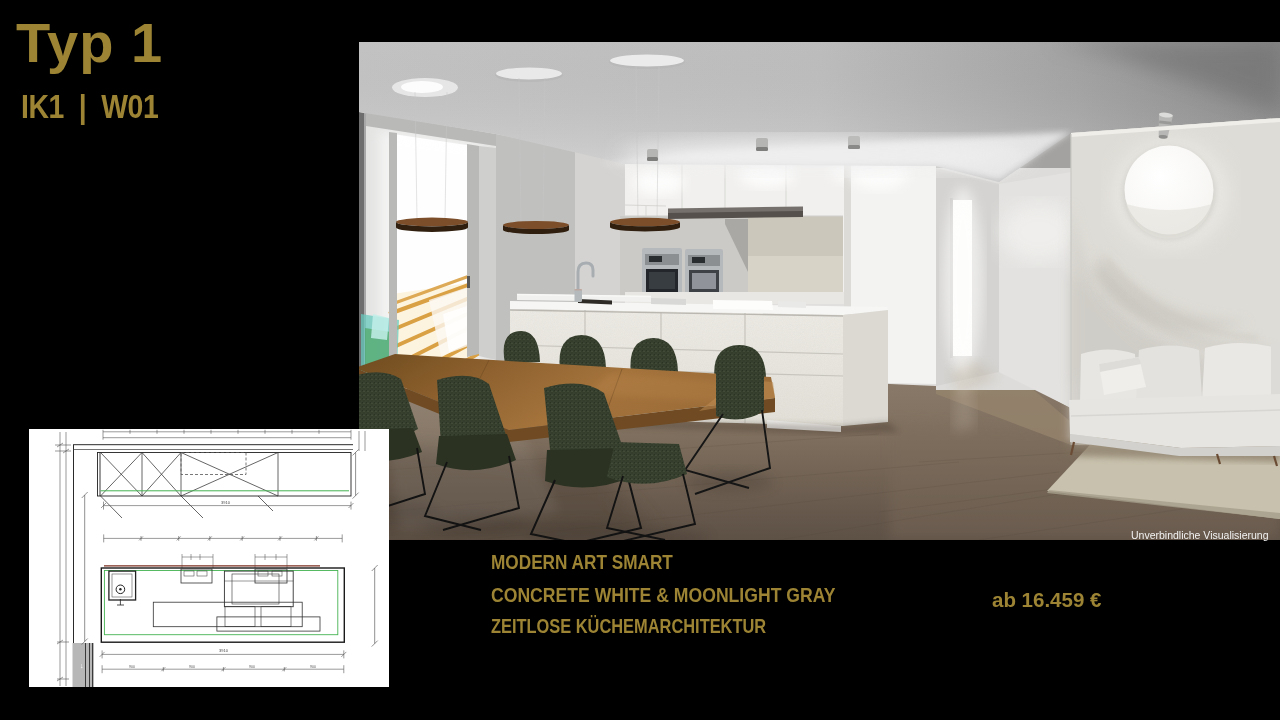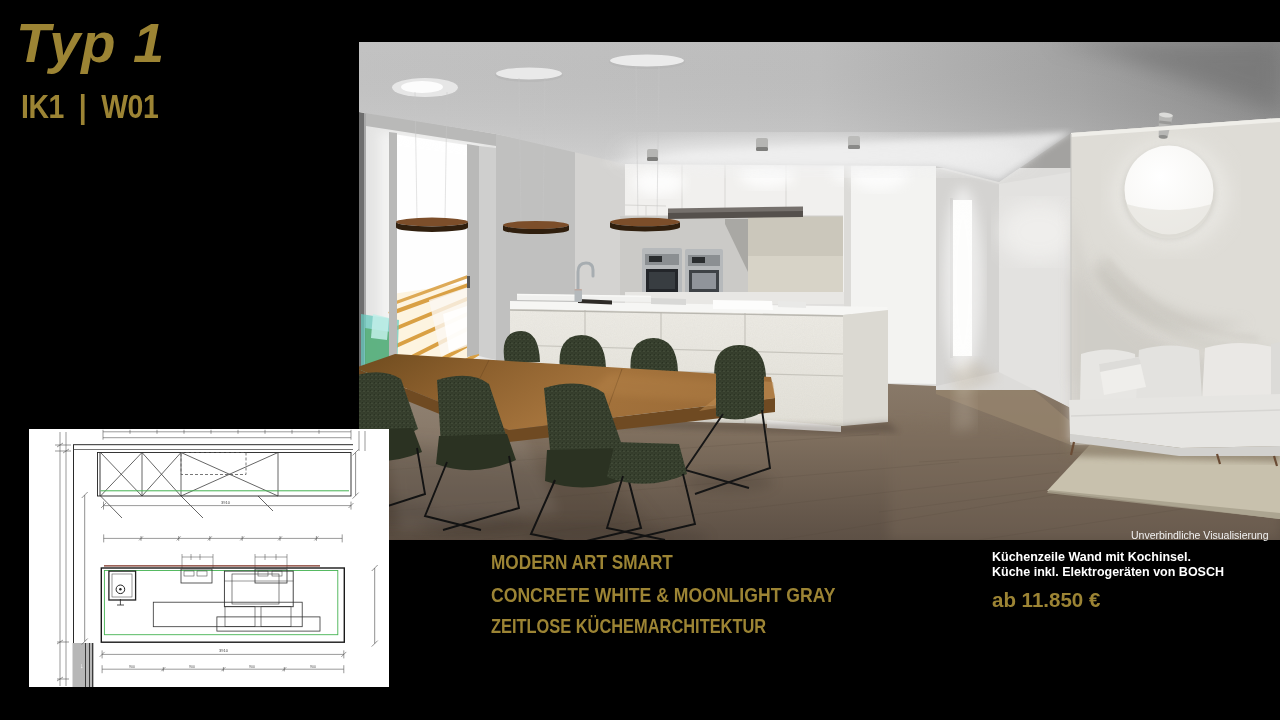--- a/index.html
+++ b/index.html
@@ -602,30 +602,28 @@
     </g>
     <text x="190" y="223.4" font-size="4" fill="#444" font-family="Liberation Sans, sans-serif">3910</text>
     <g font-size="3.5" fill="#555" font-family="Liberation Sans, sans-serif">
       <text x="100" y="238.5">900</text>
       <text x="160" y="238.5">900</text>
       <text x="220" y="238.5">900</text>
       <text x="281" y="238.5">900</text>
     </g>
   </svg>
 
-  <div class="abs gold" style="left:16px;top:10px;font-size:56px;letter-spacing:1px;font-style:italic;">Typ 1</div>
+  <div class="abs gold" style="left:16px;top:10px;font-size:56px;letter-spacing:1px;">Typ 1</div>
 
   <div class="abs gold" style="left:21px;top:88px;font-size:33px;letter-spacing:-0.5px;transform:scale(0.86,1);transform-origin:0 0;">IK1&nbsp;&nbsp;|&nbsp;&nbsp;W01</div>
 
   <div class="abs gold" style="left:491px;top:551px;font-size:20px;transform:scale(0.86,1);transform-origin:0 0;">MODERN ART SMART</div>
 
   <div class="abs gold" style="left:491px;top:584px;font-size:20px;transform:scale(0.88,1);transform-origin:0 0;">CONCRETE WHITE &amp; MOONLIGHT GRAY</div>
 
   <div class="abs gold" style="left:491px;top:615px;font-size:20px;transform:scale(0.82,1);transform-origin:0 0;">ZEITLOSE KÜCHEMARCHITEKTUR</div>
 
-  <div class="abs" style="left:992px;top:550px;font-size:12.5px;font-weight:bold;color:#fff;line-height:15.3px;">
-    Küchenzeile Wand mit Kochinsel.<br>Küche inkl. Elektrogeräten von BOSCH</div>
-
-  <div class="abs gold" style="left:992px;top:588px;font-size:20.5px;">ab 11.850 €</div>
+
+  <div class="abs gold" style="left:992px;top:588px;font-size:20.5px;">ab 16.459 €</div>
 
   <div class="abs" style="left:1131px;top:514px;font-size:10.5px;color:#f2f2f2;margin-top:15px;">Unverbindliche Visualisierung</div>
 
 </div>
 
 </body></html>

